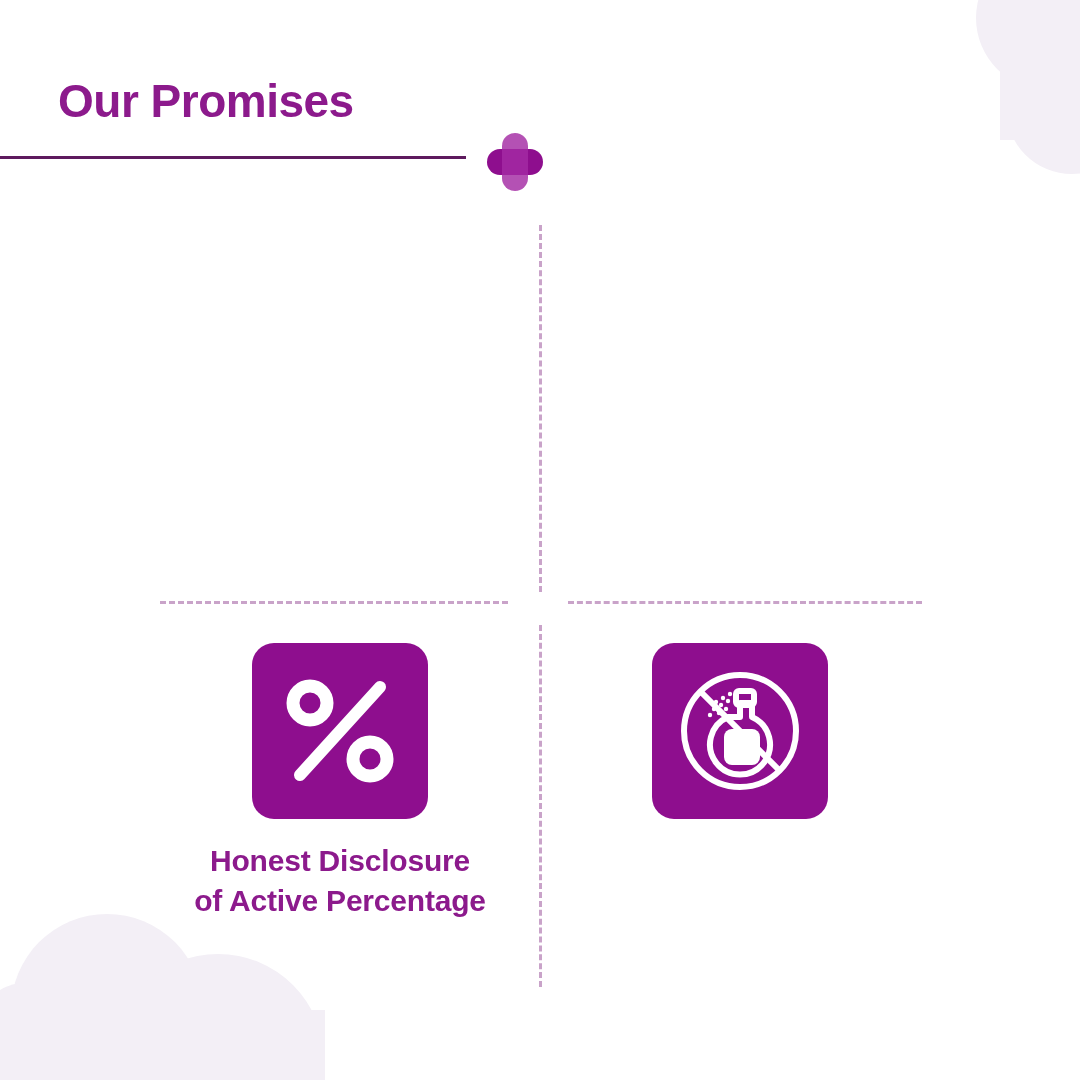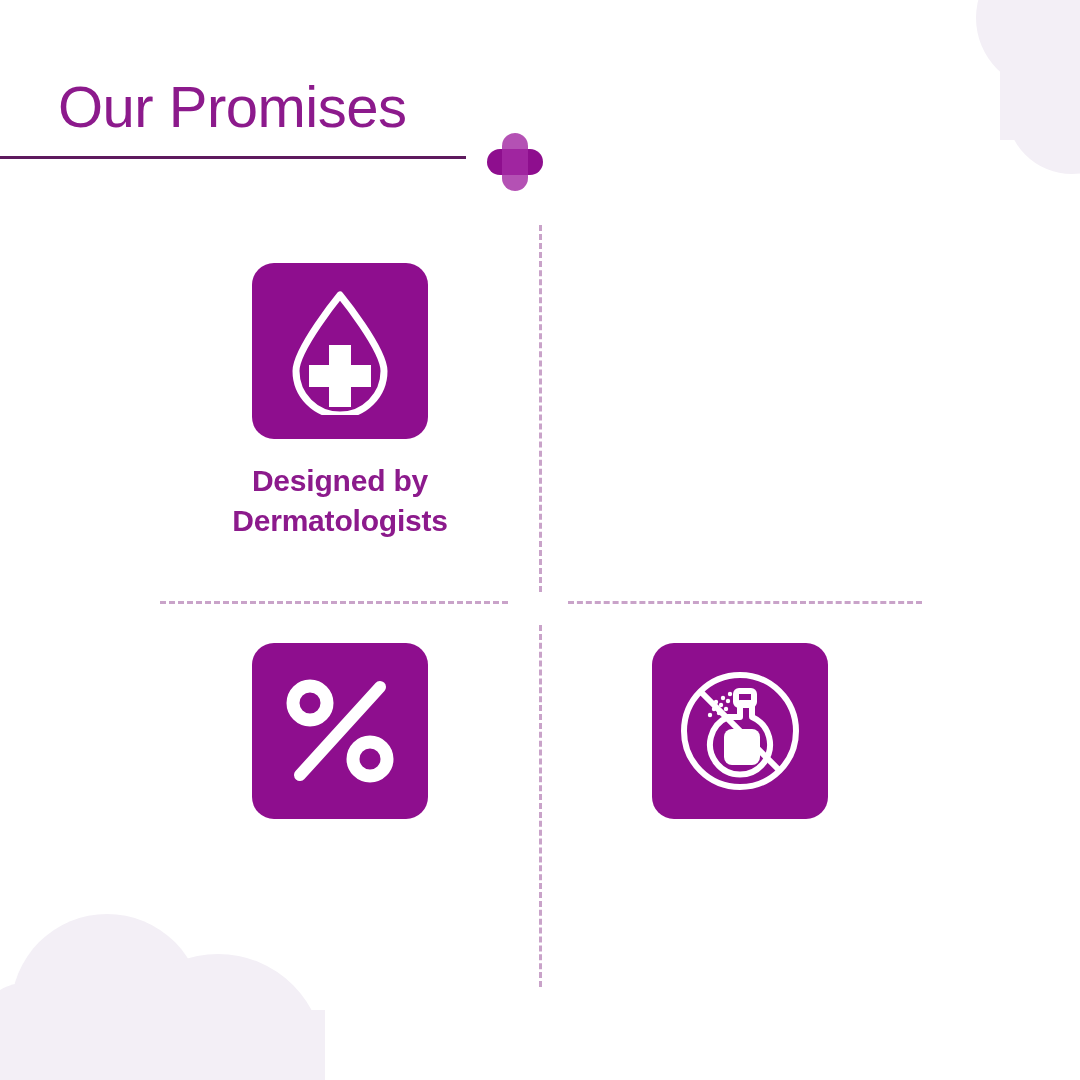--- a/index.html
+++ b/index.html
@@ -12,22 +12,22 @@
   }
 
   
   #bg-decor { position:absolute; inset:0; pointer-events:none; }
 
   
   #header { position:absolute; left:0; top:0; width:100%; }
   #page-title {
     position:absolute;
     left:58px; top:78px;
-    font-size:58px;
-    font-weight:normal;
+    font-size:46px;
+    font-weight:bold;
     letter-spacing:-0.5px;
     color:#8C1A8C;
     line-height:1.0;
     white-space:nowrap;
   }
   #title-rule {
     position:absolute;
     left:0; top:156px;
     width:466px; height:3px;
     background:#5E1A5E;
@@ -117,42 +117,34 @@
   </svg>
 </div>
 
 <div id="promise-grid">
 
   <div class="divider-v" id="divider-v-top"></div>
   <div class="divider-v" id="divider-v-bottom"></div>
   <div class="divider-h" id="divider-h-left"></div>
   <div class="divider-h" id="divider-h-right"></div>
 
-  <div class="promise-card" id="card-0">
-    <div class="icon-tile">
-      <svg width="116" height="128" viewBox="0 0 116 128">
-        <path d="M58 8 C58 8 14 62 14 84 a44 44 0 0 0 88 0 C102 62 58 8 58 8 Z" fill="none" stroke="#FFFFFF" stroke-width="7" stroke-linejoin="round" stroke-linecap="round"></path>
-        <path d="M47 58 h22 v20 h20 v22 h-20 v20 h-22 v-20 h-20 v-22 h20 Z" fill="#FFFFFF"></path>
-      </svg>
-    </div>
-    <div class="card-label">Designed by
-Dermatologists</div>
-  </div>
 
 
   <div class="promise-card" id="card-2">
     <div class="icon-tile">
       <svg width="112" height="108" viewBox="0 0 112 108">
         <g fill="none" stroke="#FFFFFF" stroke-linecap="round">
           <circle cx="26" cy="26" r="17" stroke-width="13"></circle>
           <circle cx="86" cy="82" r="17" stroke-width="13"></circle>
           <path d="M96 10 L16 98" stroke-width="12"></path>
         </g>
       </svg>
     </div>
+    <div class="card-label">Honest Disclosure
+of Active Percentage</div>
   </div>
 
   <div class="promise-card" id="card-3">
     <div class="icon-tile">
       <svg width="128" height="128" viewBox="0 0 128 128">
 
         <g>
           <path d="M64 36 h12 v14 a30 30 0 1 1 -24 0 V50 h12 Z" fill="none" stroke="#FFFFFF" stroke-width="6" stroke-linejoin="round"></path>
           <rect x="60" y="24" width="18" height="14" rx="3" fill="none" stroke="#FFFFFF" stroke-width="6"></rect>
           <rect x="48" y="62" width="36" height="36" rx="8" fill="#FFFFFF"></rect>

